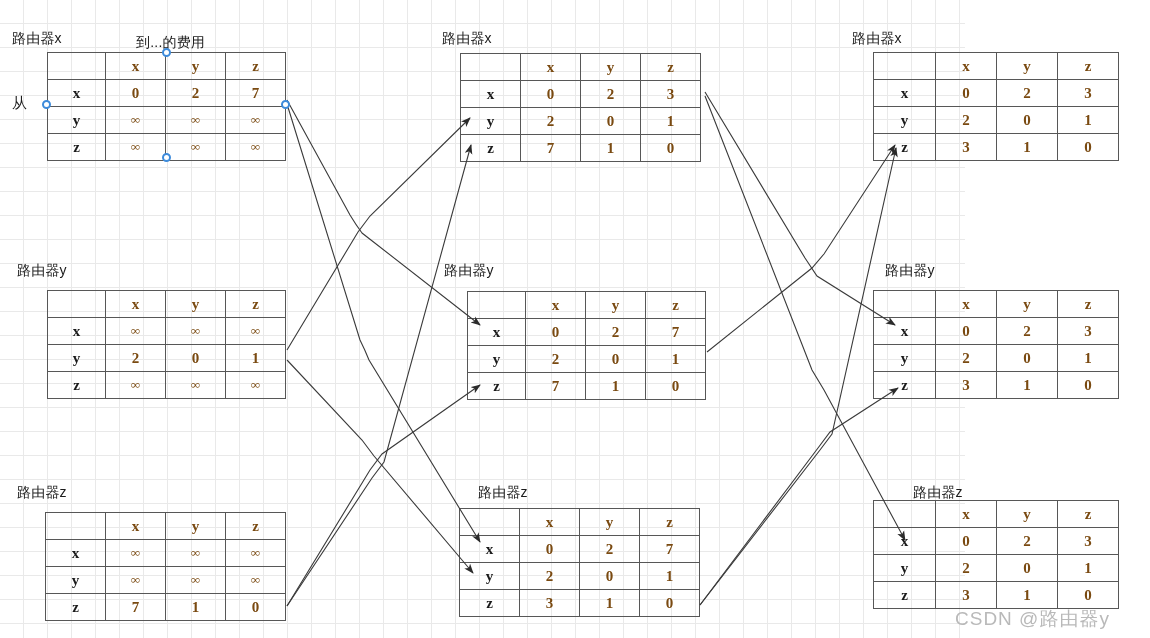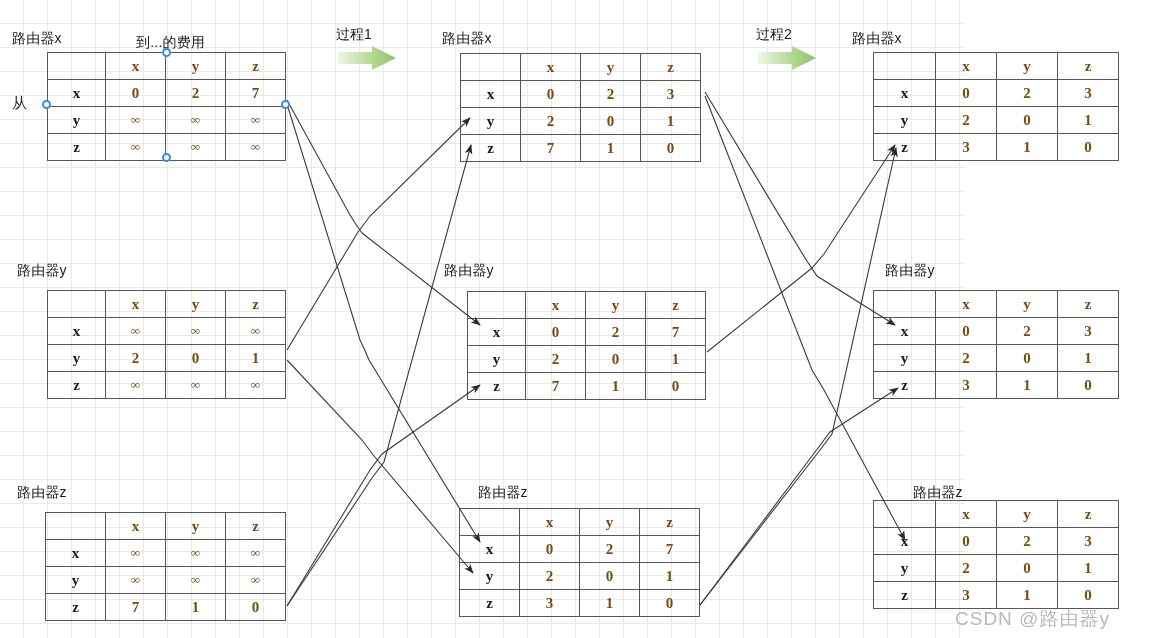--- a/index.html
+++ b/index.html
@@ -196,33 +196,20 @@
       </tr>
       <tr>
         <td class="rowlab">z</td>
         <td class="val">7</td>
         <td class="val">1</td>
         <td class="val">0</td>
       </tr>
     </tbody>
   </table>
 
-  <div class="proc" style="left:336px;top:26px;">
-    <span class="plabel">过程1</span>
-    <svg width="62" height="26" viewBox="0 0 62 26">
-      <defs>
-        <linearGradient id="ga1" x1="0" y1="0" x2="1" y2="0">
-          <stop offset="0%" stop-color="#eef6e6"></stop>
-          <stop offset="55%" stop-color="#b8da96"></stop>
-          <stop offset="100%" stop-color="#8ec268"></stop>
-        </linearGradient>
-      </defs>
-      <path d="M2,7 L36,7 L36,1 L60,13 L36,25 L36,19 L2,19 Z" fill="url(#ga1)"></path>
-    </svg>
-  </div>
 
   <div class="cap" style="left:442px;top:30px;">路由器x</div>
   <table class="dvtable" style="left:460px;top:53px;width:240px;">
     <colgroup>
         <col style="width:60px">
         <col style="width:60px">
         <col style="width:60px">
         <col style="width:60px">
       </colgroup>
     <tbody>
@@ -318,33 +305,20 @@
       </tr>
       <tr>
         <td class="rowlab">z</td>
         <td class="val">3</td>
         <td class="val">1</td>
         <td class="val">0</td>
       </tr>
     </tbody>
   </table>
 
-  <div class="proc" style="left:756px;top:26px;">
-    <span class="plabel">过程2</span>
-    <svg width="62" height="26" viewBox="0 0 62 26">
-      <defs>
-        <linearGradient id="ga2" x1="0" y1="0" x2="1" y2="0">
-          <stop offset="0%" stop-color="#eef6e6"></stop>
-          <stop offset="55%" stop-color="#b8da96"></stop>
-          <stop offset="100%" stop-color="#8ec268"></stop>
-        </linearGradient>
-      </defs>
-      <path d="M2,7 L36,7 L36,1 L60,13 L36,25 L36,19 L2,19 Z" fill="url(#ga2)"></path>
-    </svg>
-  </div>
 
   <div class="cap" style="left:852px;top:30px;">路由器x</div>
   <table class="dvtable" style="left:873px;top:52px;width:245px;">
     <colgroup>
         <col style="width:62px">
         <col style="width:61px">
         <col style="width:61px">
         <col style="width:61px">
       </colgroup>
     <tbody>

